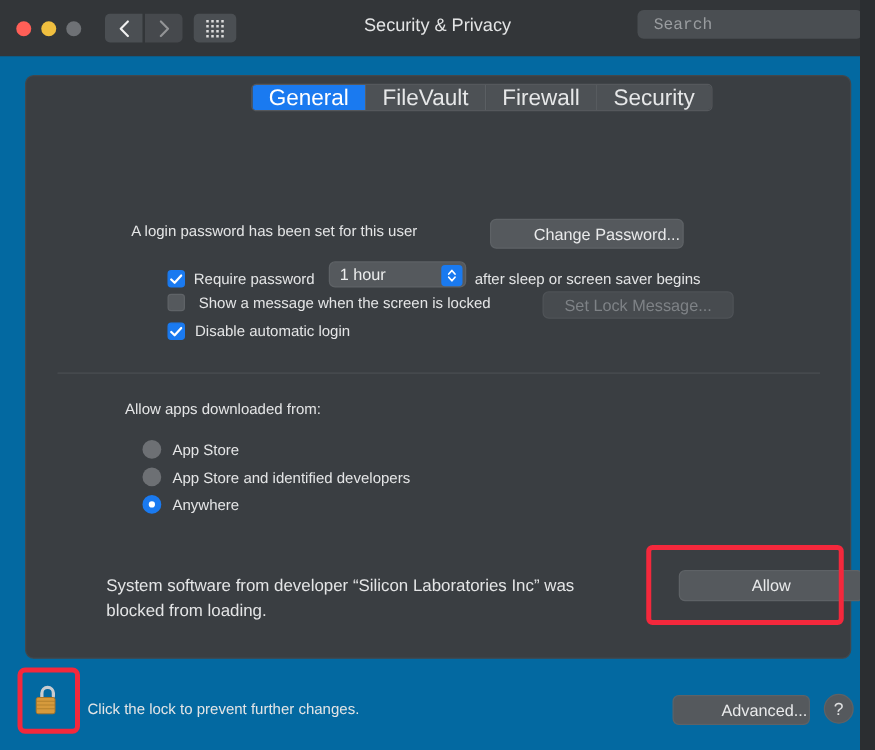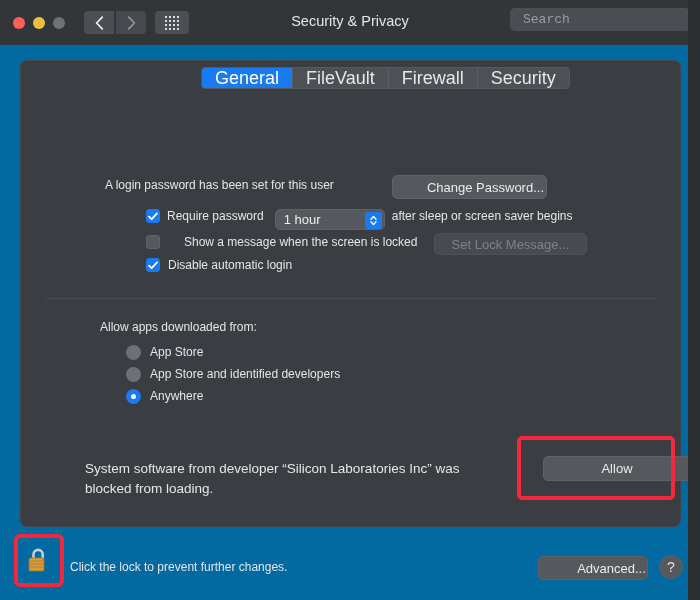--- a/index.html
+++ b/index.html
@@ -118,40 +118,40 @@
     width: 15px; height: 15px; border-radius: 50%;
     display: inline-flex; align-items: center; justify-content: center;
     flex: none;
   }
   .radio.off { background: #6d7074; }
   .radio.on  { background: #1a7af0; }
   .radio.on::after {
     content: ""; width: 5px; height: 5px; border-radius: 50%; background: #fff;
   }
 
-  .row { display: flex; align-items: flex-start; margin-left: 12px; }
+  .row { display: flex; align-items: flex-end; }
 
   #login-row { position: absolute; left: 84px; top: 117px; }
   #btn-change-pw { position: absolute; left: 371px; top: 114px; width: 155px; height: 24px; padding-left: 32px; }
 
   #require-row { position: absolute; left: 113px; top: 148px; gap: 7px; }
   #popup {
     margin-left: 4px;
     width: 110px; height: 21px;
     background: #55595d; border: 1px solid #5e6266; border-radius: 5px;
     display: flex; align-items: center; position: relative;
   }
   #popup .val { font-size: 13px; color: #eceded; margin-left: 8px; }
   #popup .arrows {
     position: absolute; right: 2px; top: 1.5px;
     width: 17px; height: 17px; border-radius: 3px; background: #1a7af0;
     display: flex; align-items: center; justify-content: center;
   }
 
-  #showmsg-row { position: absolute; left: 113px; top: 174px; gap: 24px; }
+  #showmsg-row { position: absolute; left: 113px; top: 174px; gap: 11px; }
   #btn-lockmsg { position: absolute; left: 413px; top: 172px; width: 153px; height: 22px; }
   #autologin-row { position: absolute; left: 113px; top: 197px; gap: 8px; }
 
   #divider {
     position: absolute; left: 25px; top: 237px;
     width: 610px; height: 1px; background: #4a4e52;
   }
 
   #allow-label { position: absolute; left: 79px; top: 259px; }
   #radios { position: absolute; left: 93px; top: 284px; }

